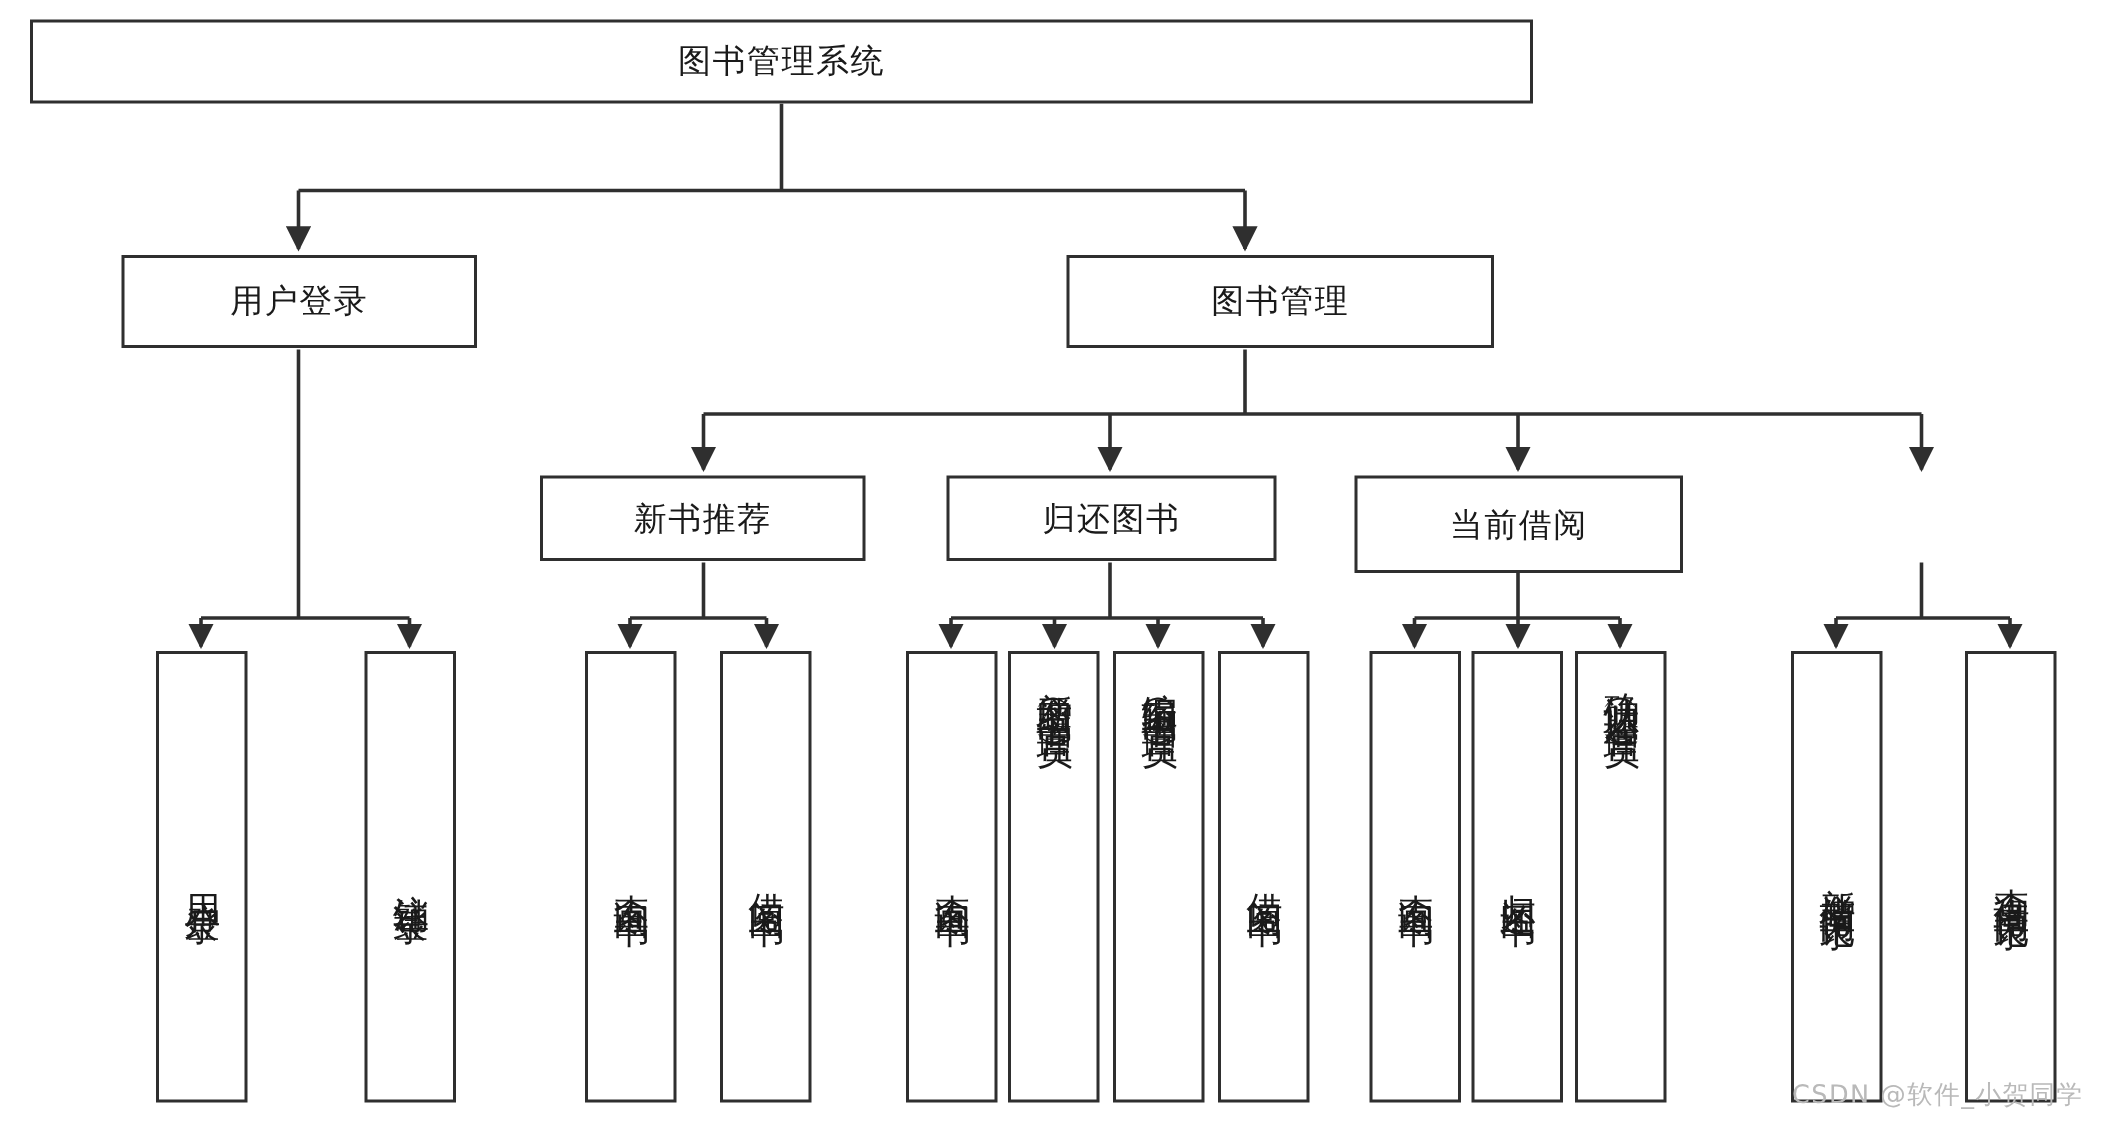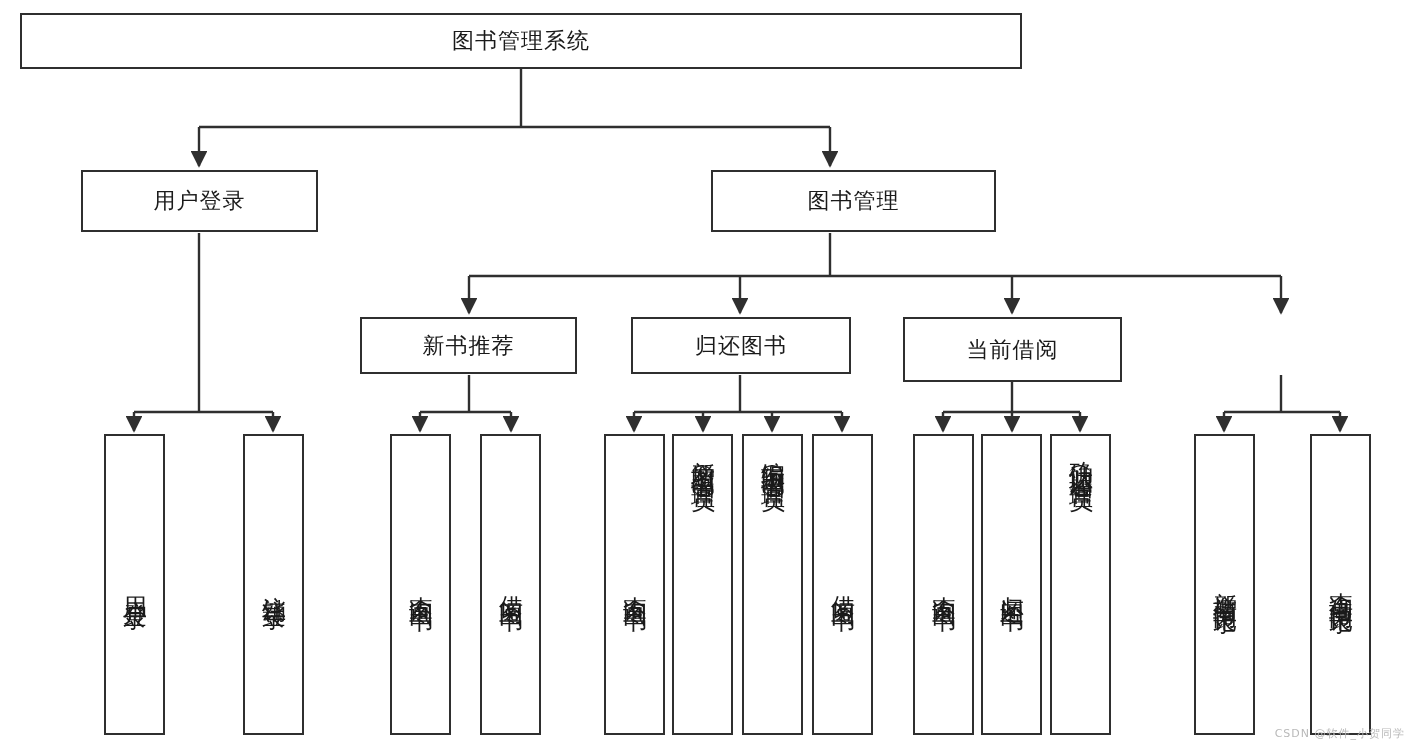--- a/index.html
+++ b/index.html
@@ -26,23 +26,23 @@
     writing-mode:vertical-rl;
     text-orientation:upright;
     font-size:24px;
     line-height:1.12;
     letter-spacing:4px;
     white-space:nowrap;
   }
   .node.v.center{align-items:center;padding-top:0;}
   .watermark{
     position:absolute;
-    right:0;
+    right:16px;
     bottom:6px;
-    font-size:11px;
+    font-size:17px;
     color:#b9b9b9;
     letter-spacing:1px;
     white-space:nowrap;
     text-align:center;
   }
 </style>
 </head>
 <body>
 
 <div id="stage">

